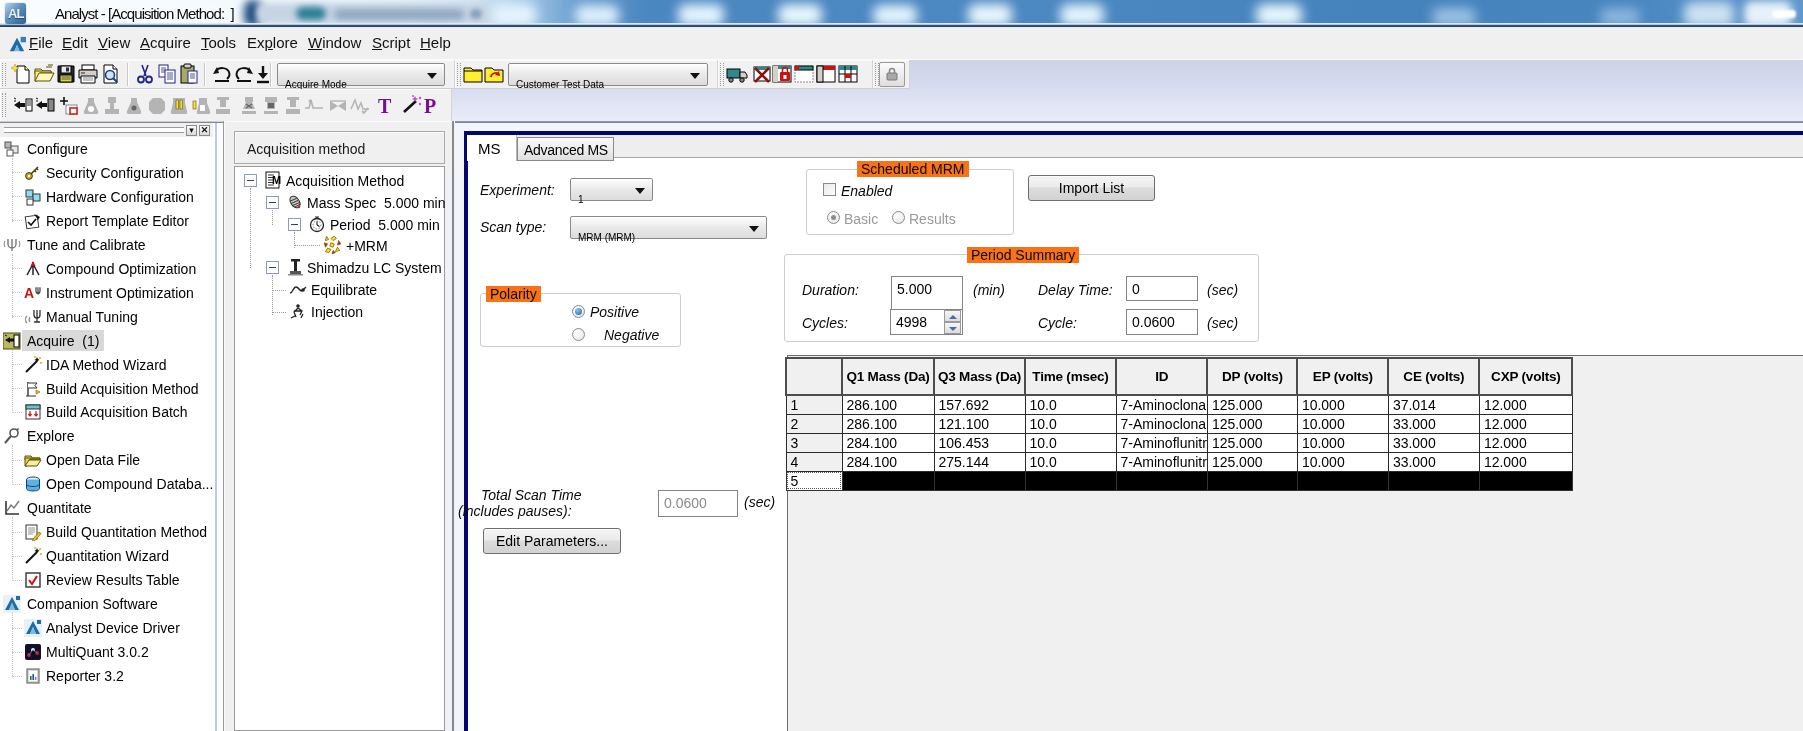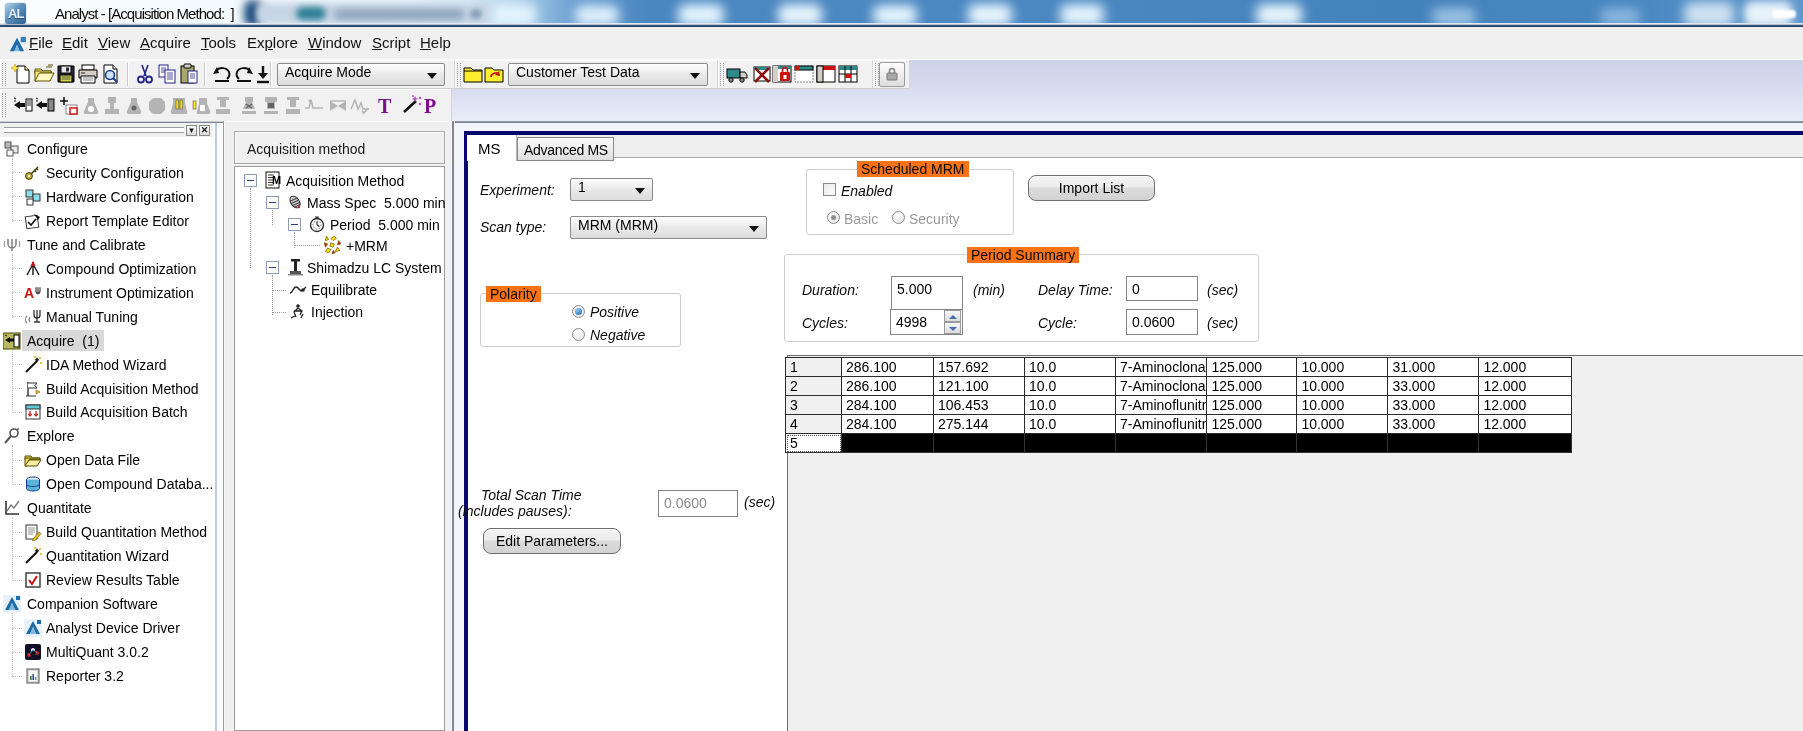--- a/index.html
+++ b/index.html
@@ -22,21 +22,21 @@
 
 
 #toolband { left:0; top:59px; width:1803px; height:64px; background:linear-gradient(#ccd2e8 0%,#d5daee 40%,#e2e6f5 75%,#eaedf8 100%); }
 #toolband-topline { left:0; top:59px; width:1803px; height:1px; background:#fafafa; }
 #toolband-botline { left:0; top:121px; width:1803px; height:2px; background:linear-gradient(#9aa0ae,#777d8d); }
 .toolchunk { position:absolute; background:#f1f1f1; border-right:1px solid #d4d4d4; border-bottom:1px solid #cfcfcf; box-shadow:inset 1px 1px 0 #fbfbfb; }
 .grip { position:absolute; width:4px; border-left:1px dotted #9a9a9a; border-right:1px dotted #9a9a9a; }
 .tsep { position:absolute; width:2px; background:#c8c8c8; border-right:1px solid #fff; }
 .ticon { position:absolute; width:22px; height:22px; }
 .combo3d { position:absolute; height:23px; background:linear-gradient(#fefefe,#e9e9e9 50%,#dcdcdc); border:1px solid #8a8a8a; border-radius:2px; box-shadow:inset 0 1px 0 #fff; }
-.combo3d .ctext { position:absolute; left:7px; top:0; font-size:14px; color:#000; }
+.combo3d .ctext { position:absolute; left:7px; top:15px; font-size:10px; color:#000; }
 .combo3d .carrow { position:absolute; right:7px; top:9px; width:0; height:0; border-left:5px solid transparent; border-right:5px solid transparent; border-top:6px solid #111; }
 
 
 #leftpanel { left:0; top:123px; width:215px; height:608px; background:#fff; }
 #dockstrip { left:0; top:123px; width:213px; height:14px; background:#f0f0f0; }
 #dockgroove { left:4px; top:127px; width:180px; height:6px; border-top:1px solid #9a9a9a; border-bottom:1px solid #9a9a9a; background:#fdfdfd; }
 .dockbtn { position:absolute; top:125px; width:11px; height:11px; background:linear-gradient(#fdfdfd,#d8d8d8); border:1px solid #8a8a8a; font-size:9px; line-height:9px; text-align:center; color:#111; }
 #leftsep { left:215px; top:123px; width:2px; height:608px; background:#bcc8e8; }
 #leftgap { left:217px; top:123px; width:6px; height:608px; background:#fbfcfe; }
 .trow { position:absolute; height:20px; white-space:nowrap; font-size:14px; color:#000; }
@@ -66,21 +66,21 @@
 #tab-ms span { position:absolute; left:11px; top:5px; }
 #tab-adv { left:517px; top:137px; width:97px; height:24px; white-space:nowrap; background:linear-gradient(#f8f8f8,#ececec 60%,#dedede); border:1px solid #898989; }
 #tab-adv span { position:absolute; left:6px; top:4px; letter-spacing:-0.3px; }
 
 
 .lbl { position:absolute; font-size:14px; color:#0a0a0a; white-space:nowrap;font-style:italic; }
 .glbl { position:absolute; font-size:14px; color:#9a9a9a; white-space:nowrap; }
 .groupbox { position:absolute; border:1px solid #cdcdcd; border-radius:3px; }
 .legend { position:absolute; background:#f97316; padding:0 4px; font-size:14px; color:#0a0a0a; white-space:nowrap; }
 .tbox { position:absolute; background:#fff; border:1px solid #848484; font-size:14px; padding:4px 0 0 5px; color:#000; }
-.btn { position:absolute; border:1px solid #6e6e6e; border-radius:8px; background:linear-gradient(#f4f4f4 0%,#ececec 45%,#dcdcdc 50%,#d2d2d2 100%); box-shadow:inset 0 1px 0 #fbfbfb; font-size:14px; text-align:center; color:#000; }
+.btn { position:absolute; border:1px solid #6e6e6e; border-radius:3px; background:linear-gradient(#f4f4f4 0%,#ececec 45%,#dcdcdc 50%,#d2d2d2 100%); box-shadow:inset 0 1px 0 #fbfbfb; font-size:14px; text-align:center; color:#000; }
 .radio { position:absolute; width:13px; height:13px; border-radius:50%; border:1px solid #8a8a8a; background:radial-gradient(circle at 35% 30%,#fff 0%,#ececec 70%,#d5d5d5 100%); }
 .radio.sel:before { content:""; position:absolute; left:2px; top:2px; width:7px; height:7px; border-radius:50%; background:radial-gradient(circle at 35% 30%,#8cc8f0,#1e62a8); }
 .radio.gsel:before { content:""; position:absolute; left:3px; top:3px; width:5px; height:5px; border-radius:50%; background:#8c8c8c; }
 .checkbox { position:absolute; width:13px; height:13px; border:1px solid #8a8a8a; background:linear-gradient(135deg,#eaeaea,#fdfdfd); }
 .spinner { position:absolute; width:17px; height:24px; }
 .spinbtn { position:absolute; left:0; width:17px; height:12px; background:linear-gradient(#f6f6f6,#dcdcdc); border:1px solid #9a9a9a; }
 .uarr { position:absolute; left:4px; top:4px; width:0; height:0; border-left:4px solid transparent; border-right:4px solid transparent; border-bottom:4px solid #4a6aa8; }
 .darr { position:absolute; left:4px; top:4px; width:0; height:0; border-left:4px solid transparent; border-right:4px solid transparent; border-top:4px solid #4a6aa8; }
 
 
@@ -713,30 +713,30 @@
   <div class="combo3d" style="left:570px;top:216px;width:197px">
       <span class="ctext">MRM (MRM)</span>
       <span class="carrow"></span>
     </div>
 
   <div class="groupbox" style="left:480px;top:293px;width:201px;height:54px"></div>
   <div class="legend" style="left:486px;top:286px">Polarity</div>
   <div class="radio sel" style="left:572px;top:305px"></div>
   <div class="lbl" style="left:590px;top:304px">Positive</div>
   <div class="radio" style="left:572px;top:328px"></div>
-  <div class="lbl" style="left:590px;top:327px">Negative</div>
+  <div class="lbl" style="left:604px;top:327px">Negative</div>
 
   <div class="groupbox" style="left:806px;top:169px;width:208px;height:66px"></div>
   <div class="legend" style="left:857px;top:161px">Scheduled MRM</div>
   <div class="checkbox" style="left:823px;top:183px"></div>
   <div class="lbl" style="left:841px;top:183px">Enabled</div>
   <div class="radio gsel" style="left:827px;top:211px"></div>
   <div class="glbl" style="left:844px;top:211px">Basic</div>
   <div class="radio" style="left:892px;top:211px"></div>
-  <div class="glbl" style="left:909px;top:211px">Security</div>
+  <div class="glbl" style="left:909px;top:211px">Results</div>
   <div class="btn" style="left:1028px;top:175px;width:127px;height:26px;line-height:25px">Import List</div>
 
   <div class="groupbox" style="left:784px;top:254px;width:475px;height:88px"></div>
   <div class="legend" style="left:967px;top:247px">Period Summary</div>
   <div class="lbl" style="left:802px;top:282px">Duration:</div>
   <div class="tbox" style="left:891px;top:276px;width:72px;height:37px">5.000</div>
   <div class="lbl" style="left:973px;top:282px">(min)</div>
   <div class="lbl" style="left:1038px;top:282px">Delay Time:</div>
   <div class="tbox" style="left:1126px;top:276px;width:72px;height:25px">0</div>
   <div class="lbl" style="left:1207px;top:282px">(sec)</div>
@@ -767,29 +767,40 @@
           <col style="width:92px">
           <col style="width:91px">
           <col style="width:91px">
           <col style="width:91px">
           <col style="width:90px">
           <col style="width:91px">
           <col style="width:91px">
           <col style="width:93px">
         </colgroup>
       <tbody>
+          <tr>
+            <th></th>
+            <th>Q1 Mass (Da)</th>
+            <th>Q3 Mass (Da)</th>
+            <th>Time (msec)</th>
+            <th>ID</th>
+            <th>DP (volts)</th>
+            <th>EP (volts)</th>
+            <th>CE (volts)</th>
+            <th>CXP (volts)</th>
+          </tr>
       <tr>
             <td class="rn">1</td>
             <td>286.100</td>
             <td>157.692</td>
             <td>10.0</td>
             <td>7-Aminoclona</td>
             <td>125.000</td>
             <td>10.000</td>
-            <td>31.000</td>
+            <td>37.014</td>
             <td>12.000</td>
           </tr>
       <tr>
             <td class="rn">2</td>
             <td>286.100</td>
             <td>121.100</td>
             <td>10.0</td>
             <td>7-Aminoclona</td>
             <td>125.000</td>
             <td>10.000</td>

